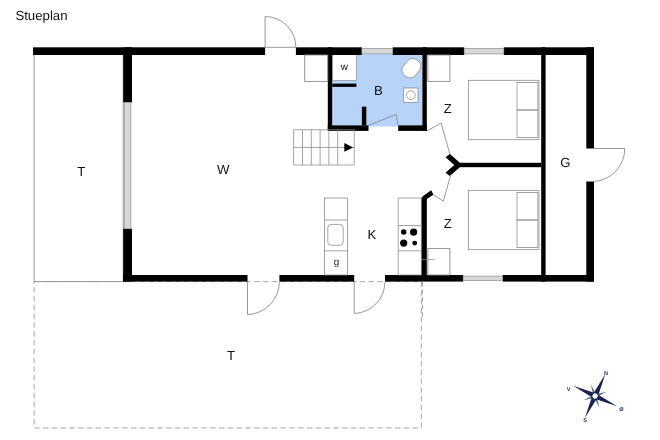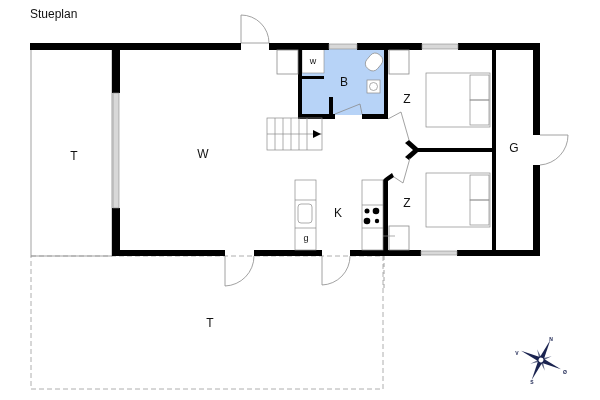--- a/index.html
+++ b/index.html
@@ -1,17 +1,17 @@
 <!DOCTYPE html>
 <html><head>
 <meta charset="utf-8">
 <style>
   html, body { margin: 0; padding: 0; }
   body { width: 600px; height: 400px; background: #ffffff; position: relative; overflow: hidden; font-family: "Liberation Sans", sans-serif; }
-  .title { position: absolute; left: 30px; top: 7px; font-size: 12px; color: #111; }
+  .title { position: absolute; left: 14px; top: 7px; font-size: 12px; color: #111; }
   svg.plan { position: absolute; left: 0; top: 0; }
   .lbl { font-family: "Liberation Sans", sans-serif; font-size: 12px; fill: #111; }
   .lbl-sm { font-family: "Liberation Sans", sans-serif; font-size: 9px; fill: #111; }
   .cmp { font-family: "Liberation Sans", sans-serif; font-size: 5px; fill: #1a2350; font-weight: bold; }
 </style>
 </head>
 <body>
 
 <div class="title">Stueplan</div>
 

